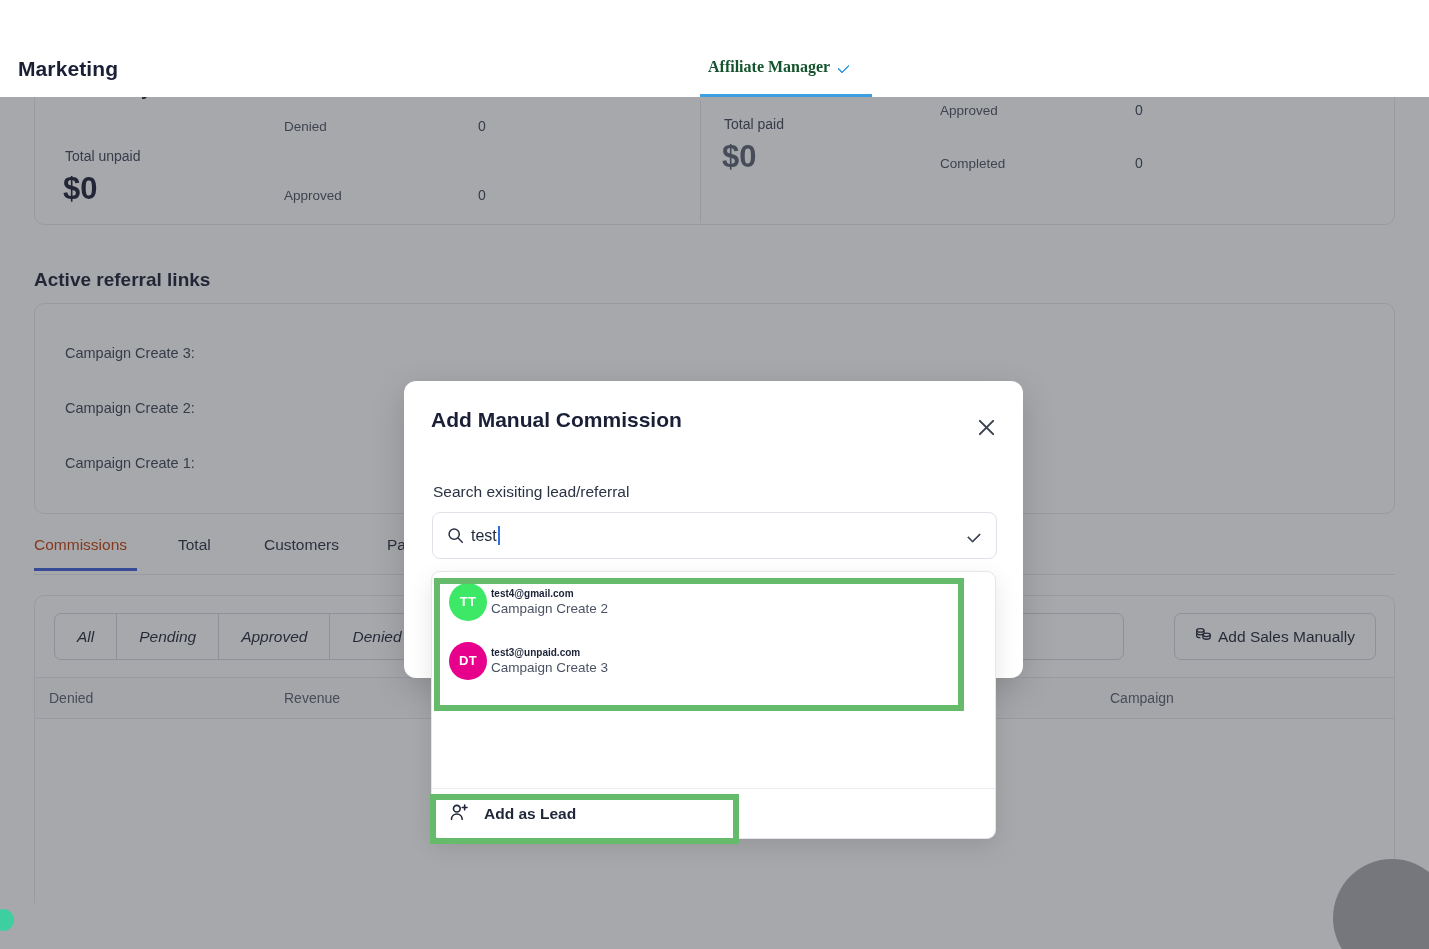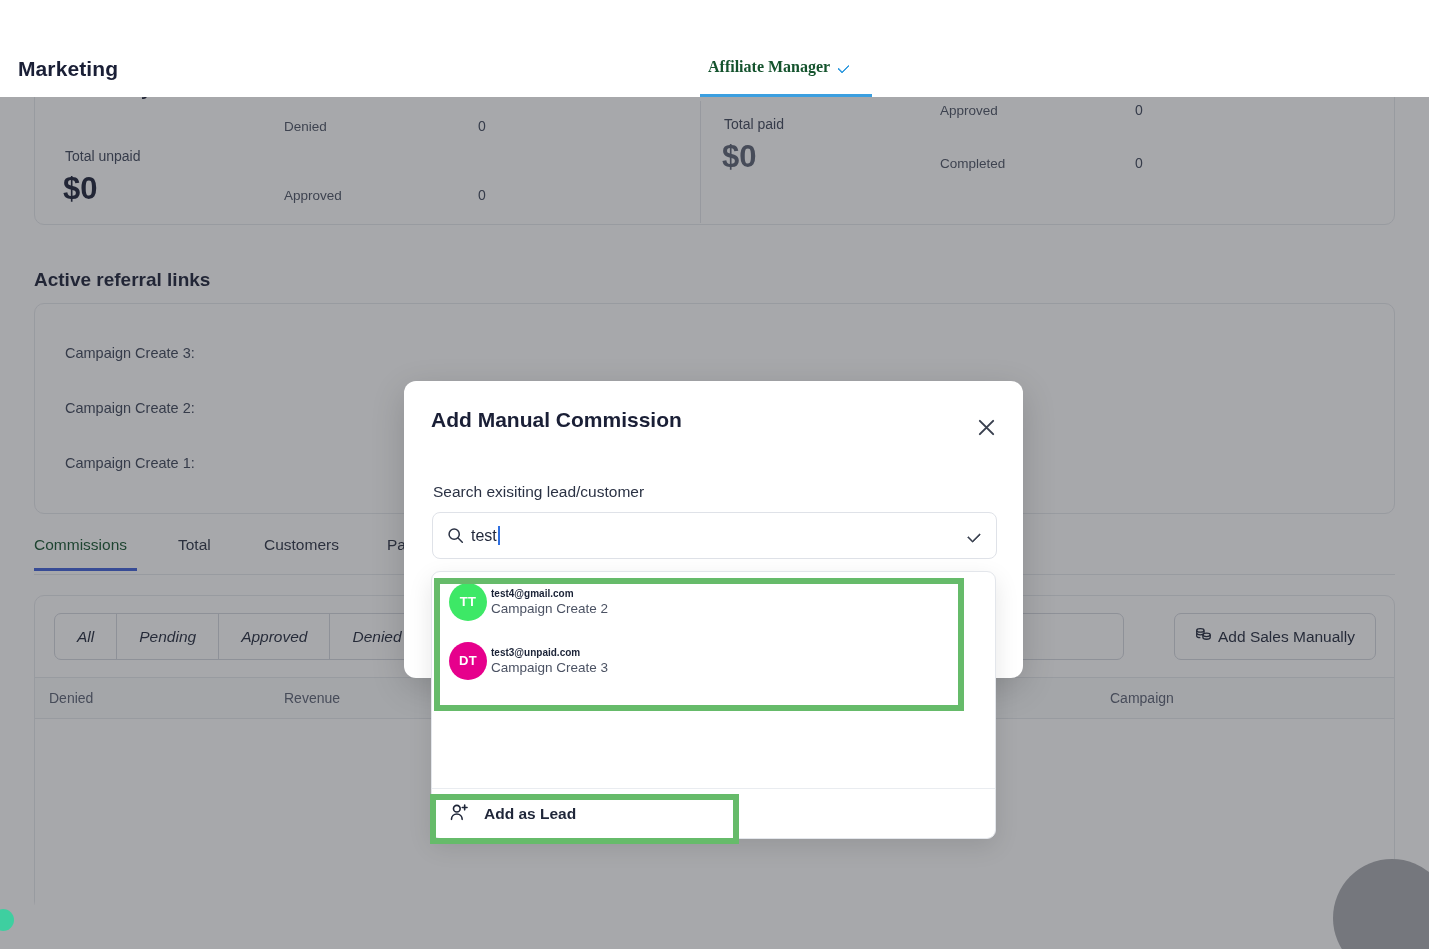--- a/index.html
+++ b/index.html
@@ -67,21 +67,21 @@
   }
   #arl-card { left: 34px; top: 303px; width: 1361px; height: 211px; }
   .arl-item { position: absolute; left: 30px; font-size: 14.5px; color: #3d4559; }
 
   
   .tabs-row { position: absolute; left: 34px; top: 536px; width: 1361px; height: 38px; }
   .tab {
     position: absolute; top: 0; font-size: 15.5px; color: #2b3244; cursor: pointer;
     white-space: nowrap;
   }
-  .tab.active { color: #14532d; }
+  .tab.active { color: #c2410c; }
   .tab-underline { position: absolute; top: 32px; height: 3px; background: #3e5fd9; }
   .tabs-hr { position: absolute; left: 34px; top: 574px; width: 1361px; height: 1px; background: #e6e8ec; }
 
   
   #comm-card { left: 34px; top: 595px; width: 1361px; height: 316px; }
   .pillgroup {
     position: absolute; left: 19px; top: 17px; height: 47px;
     display: flex; border: 1px solid #d4d7de; border-radius: 7px; overflow: hidden;
     background: #ffffff;
   }
@@ -282,21 +282,21 @@
     <div class="topbar-tab-underline"></div>
   </div>
 
   <div class="modal">
     <div class="modal-title">Add Manual Commission</div>
     <div class="modal-close">
       <svg width="19" height="19" viewBox="0 0 20 20">
         <path d="M3 3 L17 17 M17 3 L3 17" stroke="#39404f" stroke-width="2.1" stroke-linecap="round"></path>
       </svg>
     </div>
-    <div class="modal-label">Search exisiting lead/customer</div>
+    <div class="modal-label">Search exisiting lead/referral</div>
 
     <div class="search-field">
       <span class="mag">
         <svg width="17" height="17" viewBox="0 0 18 18" fill="none">
           <circle cx="7.6" cy="7.6" r="5.4" stroke="#2b3244" stroke-width="1.6"></circle>
           <path d="M11.7 11.7 L16.2 16.2" stroke="#2b3244" stroke-width="1.6" stroke-linecap="round"></path>
         </svg>
       </span>
       <span class="search-value" placeholder="Search exisiting lead/customer">test</span>
       <span class="caret"></span>

